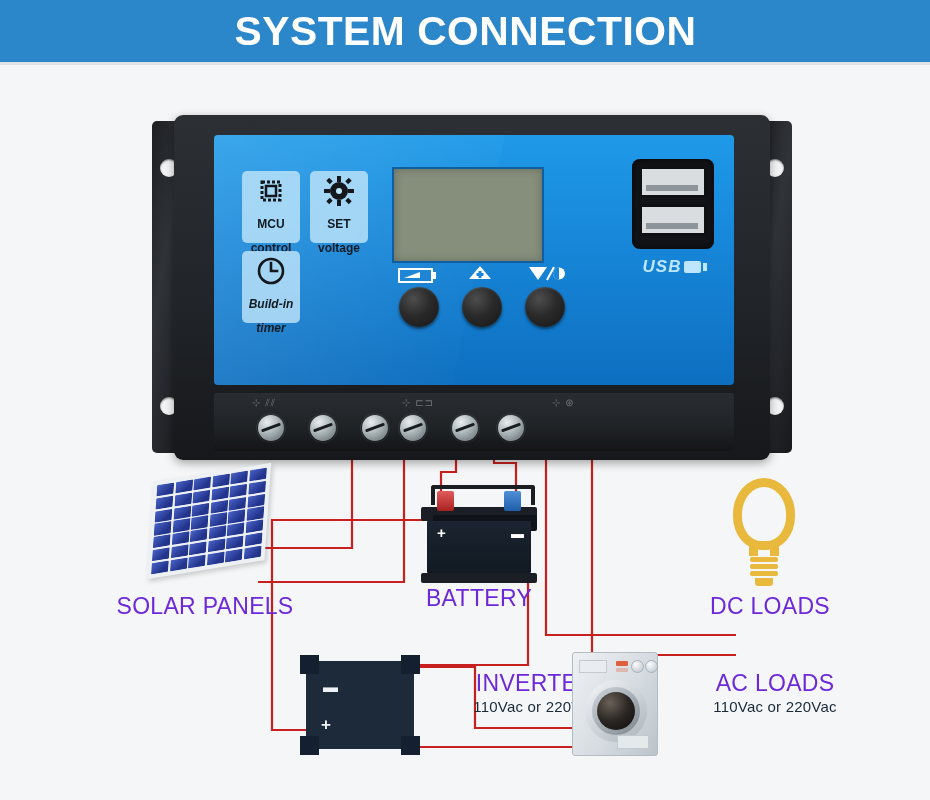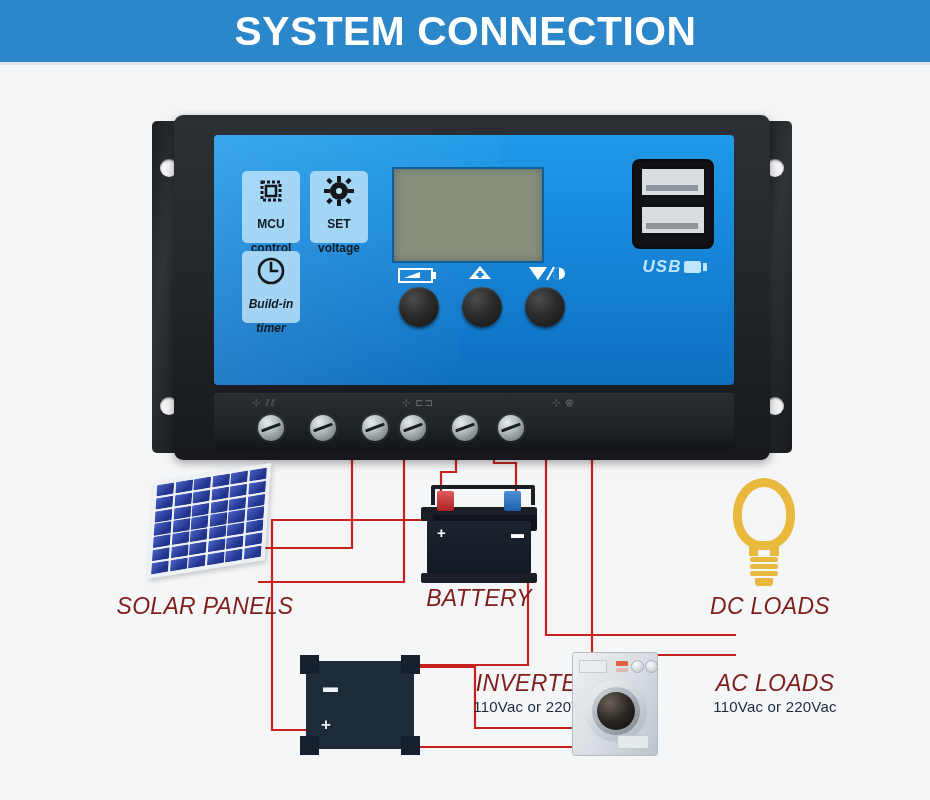--- a/index.html
+++ b/index.html
@@ -251,21 +251,21 @@
     position:absolute;left:7px;top:7px;width:48px;height:48px;border-radius:50%;
     background:linear-gradient(140deg,#cfd6dc,#7e878f);
   }
   #wash-door-in{
     position:absolute;left:5px;top:5px;width:38px;height:38px;border-radius:50%;
     background:radial-gradient(circle at 34% 28%,#6a6158 0%,#2b2723 50%,#0c0b0a 100%);
   }
   #wash-drawer{position:absolute;left:44px;bottom:6px;width:32px;height:14px;background:#e4e9ec;border:1px solid #c2c9cf;box-sizing:border-box;}
 
   
-  .cap-main{font-size:23px;color:#7f1d1d;letter-spacing:.3px;white-space:nowrap;font-style:italic;}
+  .cap-main{font-size:23px;color:#6d28d9;letter-spacing:.3px;white-space:nowrap;}
   .cap-sub{font-size:15px;color:#1b2a3a;letter-spacing:.2px;white-space:nowrap;margin-top:1px;}
   .cap-block{position:absolute;text-align:center;}
 </style>
 </head>
 <body>
 
 <div id="header">
   <div class="title">SYSTEM CONNECTION</div>
 </div>
 <div id="header-rule"></div>

